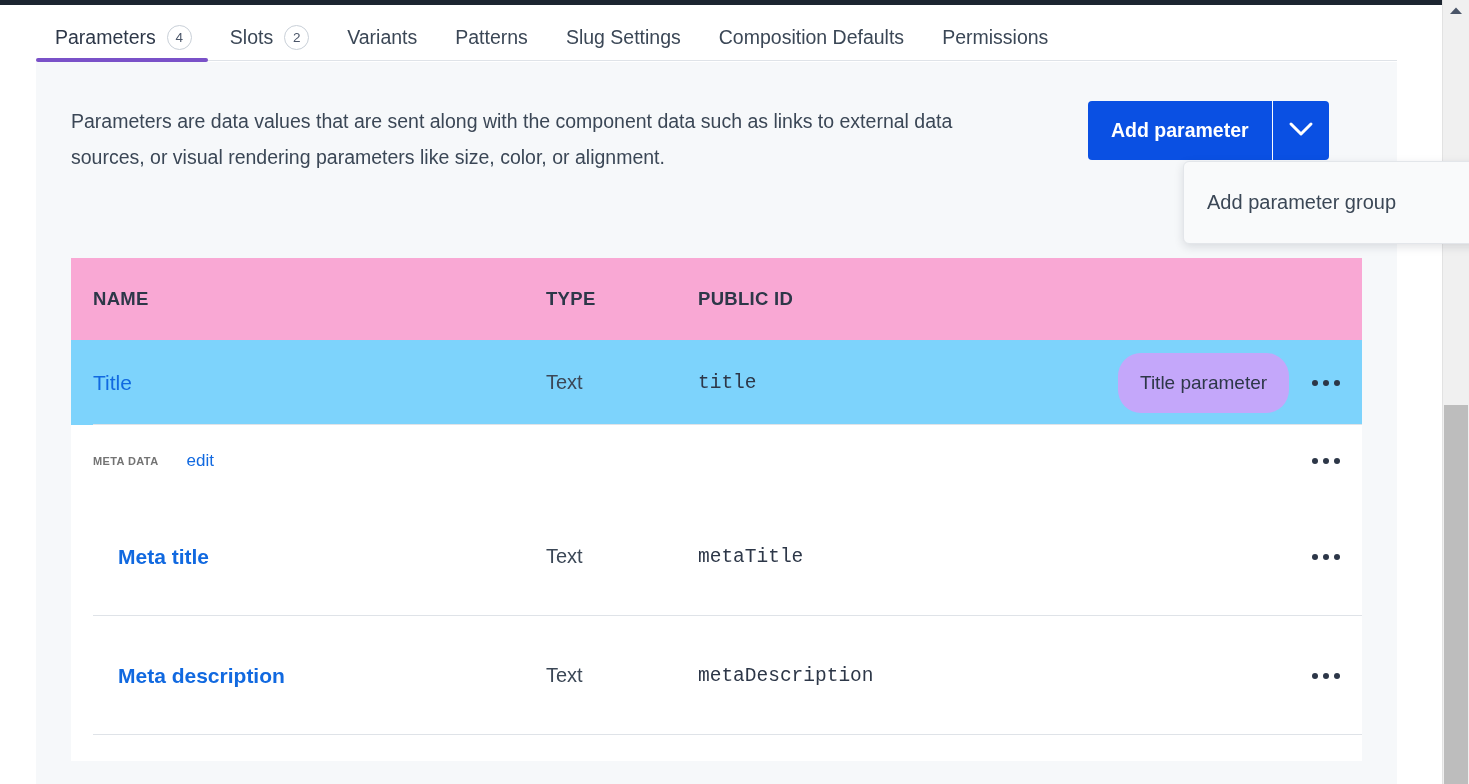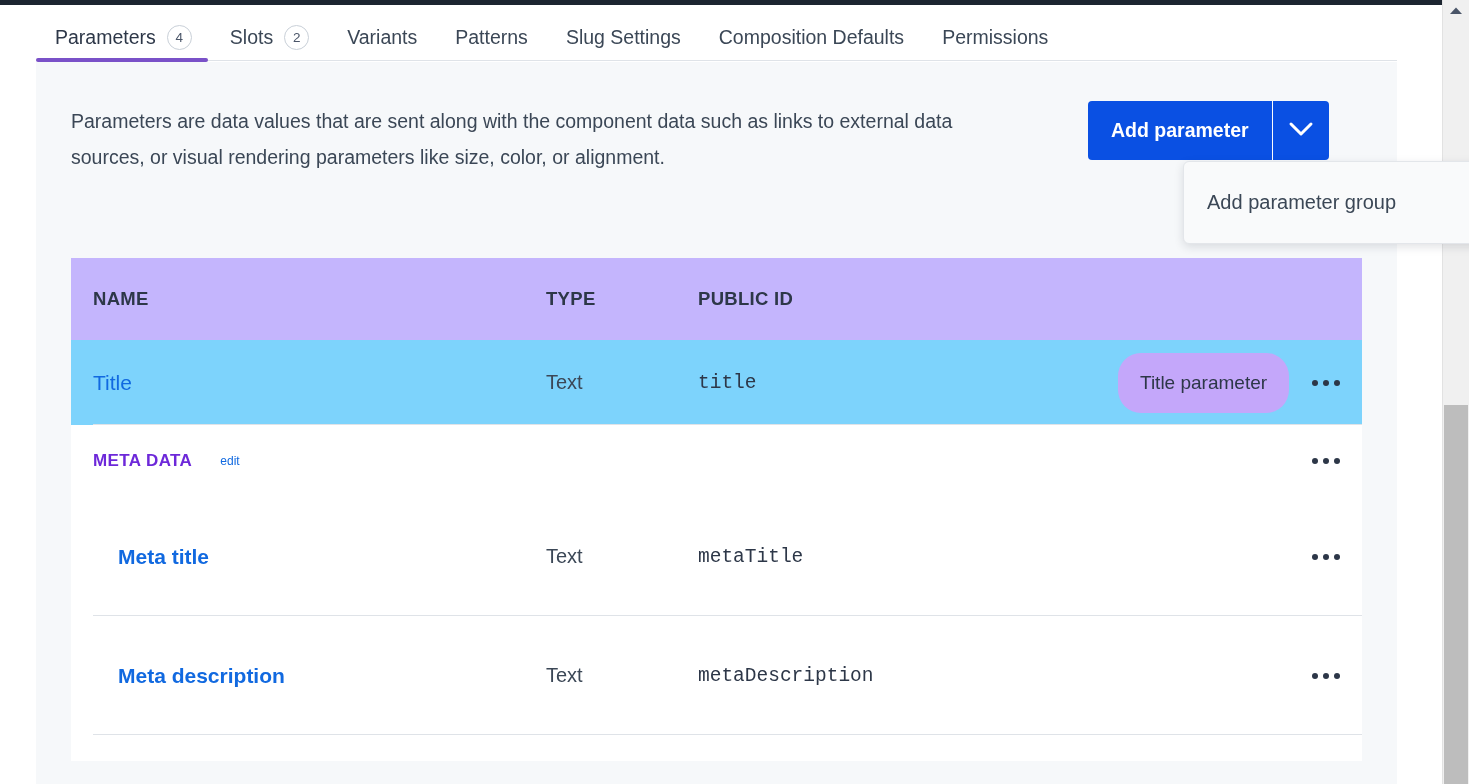--- a/index.html
+++ b/index.html
@@ -149,21 +149,21 @@
   .table-card {
     position: absolute;
     left: 71px; top: 258px;
     width: 1291px;
     background: #ffffff;
   }
   .table-head {
     display: flex;
     align-items: center;
     height: 82px;
-    background: #c4b5fd;
+    background: #f9a8d4;
     padding-left: 22px;
   }
   .th {
     font-size: 18.5px;
     font-weight: bold;
     color: #2d3748;
     letter-spacing: 0.3px;
   }
   .col-name  { width: 453px; }
   .col-type  { width: 152px; }
@@ -225,27 +225,27 @@
   
   .group-row {
     display: flex;
     align-items: center;
     height: 72px;
     padding-left: 22px;
     position: relative;
     background: #ffffff;
   }
   .group-label {
+    font-size: 11px;
+    font-weight: bold;
+    color: #737373;
+    letter-spacing: 0.4px;
+  }
+  .group-edit {
     font-size: 17px;
-    font-weight: bold;
-    color: #6d28d9;
-    letter-spacing: 0.4px;
-  }
-  .group-edit {
-    font-size: 12px;
     color: #1169e0;
     margin-left: 28px;
     cursor: pointer;
   }
   .child-row {
     display: flex;
     align-items: center;
     height: 119px;
     padding-left: 47px;
     position: relative;

